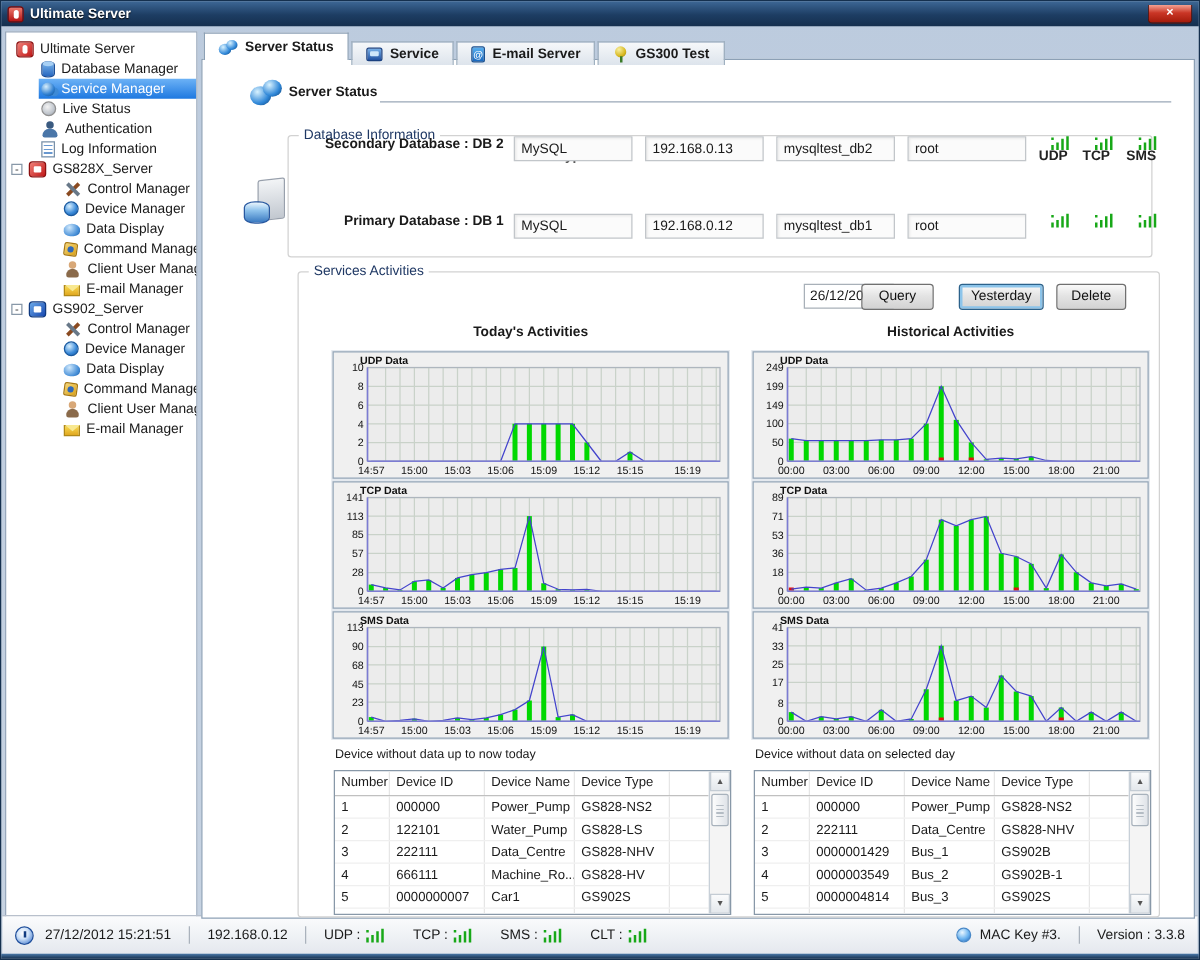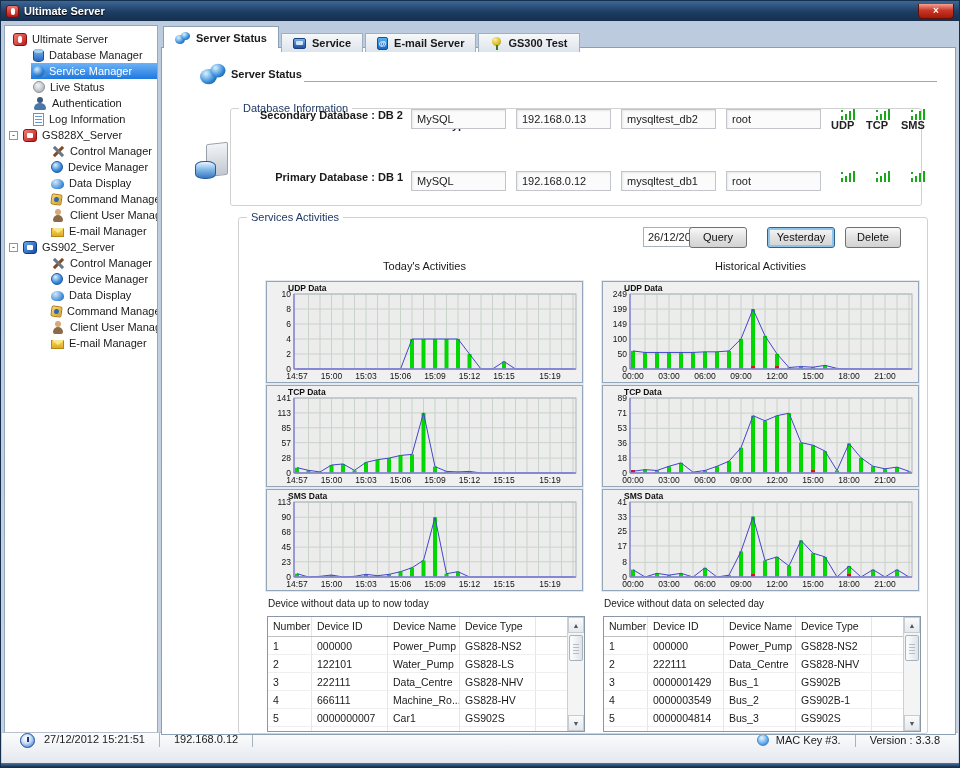--- a/index.html
+++ b/index.html
@@ -95,21 +95,21 @@
   .legend-item{display:flex;align-items:center;margin-right:38px}
   .swatch{width:14px;height:13px;margin-right:7px;border:1px solid rgba(0,0,0,.25)}
   .date-picker{position:absolute;top:9px;left:404px;width:72px;height:20px;border:1px solid #a8b0b8;background:#fff;display:flex;align-items:center;padding-left:4px}
   .cal-icon{width:11px;height:12px;background:#eceef0;border:1px solid #98a0a8;margin-left:4px;position:relative;flex:none}
   .cal-icon::after{content:"";position:absolute;inset:2px 1px 1px;background:repeating-linear-gradient(#aab2ba 0 1px,transparent 1px 3px)}
   .drop-arrow{width:0;height:0;border-left:3px solid transparent;border-right:3px solid transparent;border-top:4px solid #404040;margin-left:3px}
   .btn{position:absolute;top:9px;height:21px;background:linear-gradient(#f9f9f9,#e4e4e4 45%,#d2d2d2);border:1px solid #707070;border-radius:3px;font-size:11px;text-align:center;line-height:19px;color:#111}
   #btn-query{left:450px;width:58px}
   #btn-yesterday{left:528px;width:68px;border-color:#2c628b;box-shadow:inset 0 0 0 2px #8cc4ea}
   #btn-delete{left:606px;width:56px}
-  .col-title{position:absolute;top:42px;width:317px;text-align:center;font-weight:normal}
+  .col-title{position:absolute;top:42px;width:317px;text-align:center;font-weight:bold}
   #title-today{left:27px}
   #title-hist{left:363px}
   .chart-box{position:absolute;width:317px;height:102px;border:1px solid #93a5b8;background:#f0f0f0;box-shadow:0 0 0 1px #e4e9ef}
   #chart-today-udp{left:27px;top:63px}   #chart-hist-udp{left:363px;top:63px}
   #chart-today-tcp{left:27px;top:167px}  #chart-hist-tcp{left:363px;top:167px}
   #chart-today-sms{left:27px;top:271px}  #chart-hist-sms{left:363px;top:271px}
   .tbl-caption{position:absolute;top:380px;font-size:10px}
   #cap-today{left:29px} #cap-hist{left:365px}
   .dev-table{position:absolute;top:398px;width:318px;height:116px;border:1px solid #8898a8;background:#fff;overflow:hidden}
   #table-today{left:28px} #table-hist{left:364px}
@@ -118,21 +118,21 @@
   .t-row{display:flex;height:18px;border-bottom:1px solid #efefef;font-size:10.5px}
   .t-cell{padding-left:5px;line-height:18px;white-space:nowrap;overflow:hidden;border-right:1px solid #e6e6e6}
   .t-head .t-cell{line-height:19px}
   .c0{width:44px}.c1{width:76px}.c2{width:72px}.c3{width:76px}.cf{flex:1;border-right:none}
   .vscroll{position:absolute;right:0;top:0;bottom:0;width:17px;background:#f4f4f4;border-left:1px solid #c8d0d8}
   .sb-up,.sb-down{position:absolute;left:0;right:0;height:16px;background:linear-gradient(#fafbfc,#e4e8ec);border:1px solid #c4ccd4;text-align:center;font-size:7px;color:#555;line-height:15px}
   .sb-up{top:0}.sb-down{bottom:0}
   .sb-thumb{position:absolute;top:18px;left:1px;right:1px;height:26px;background:linear-gradient(90deg,#fdfdfd,#dfe3e8);border:1px solid #a8b2bc;border-radius:2px}
   .sb-thumb::after{content:"";position:absolute;left:3px;right:3px;top:8px;height:10px;background:repeating-linear-gradient(#b4bcc4 0 1px,transparent 1px 3px)}
   
-  .statusbar{position:absolute;left:1px;right:1px;bottom:4px;height:31px;background:linear-gradient(#fbfcfd,#e4e8ee);border-top:1px solid #b8c0cc;display:flex;align-items:flex-start;padding:0 18px;font-size:11px}
+  .statusbar{position:absolute;left:1px;right:1px;bottom:4px;height:31px;background:linear-gradient(#fbfcfd,#e4e8ee);border-top:1px solid #b8c0cc;display:flex;align-items:center;padding:0 10px;font-size:11px}
   .clock-icon{width:15px;height:15px;border-radius:50%;background:radial-gradient(circle at 40% 35%,#fff,#cfe2f8 40%,#2a68c8);border:1px solid #1c4c9a;position:relative;flex:none;margin-right:9px}
   .clock-icon::after{content:"";position:absolute;left:6px;top:3px;width:2px;height:5px;background:#123c80}
   .sb-sep{width:1px;height:14px;background:#aab2bc;margin:0 14px}
   .sig-item{display:flex;align-items:center;margin-right:22px}
   .sig-item .signal-icon{margin-left:5px}
   .sb-right{margin-left:auto;display:flex;align-items:center}
   .mac-orb-icon{width:12px;height:12px;border-radius:50%;background:radial-gradient(circle at 38% 30%,#eaf7ff,#6cb4f0 55%,#2668b8);border:1px solid #4888c8;margin-right:7px}
   .bottom-strip{position:absolute;left:0;right:0;bottom:0;height:4px;background:linear-gradient(#4a78a8,#16304e)}
 </style>
 </head>
@@ -847,20 +847,38 @@
         </div>
     </div>
   </div>
 
   <div class="statusbar">
     <span class="clock-icon"></span>
     <span>27/12/2012 15:21:51</span>
     <span class="sb-sep"></span>
     <span>192.168.0.12</span>
     <span class="sb-sep"></span>
+    <span id="status-signals" style="display:flex;align-items:center">
+        <span class="sig-item">
+          <span>UDP :</span>
+          <span class="signal-icon"></span>
+        </span>
+        <span class="sig-item">
+          <span>TCP :</span>
+          <span class="signal-icon"></span>
+        </span>
+        <span class="sig-item">
+          <span>SMS :</span>
+          <span class="signal-icon"></span>
+        </span>
+        <span class="sig-item">
+          <span>CLT :</span>
+          <span class="signal-icon"></span>
+        </span>
+      </span>
     <span class="sb-right">
       <span class="mac-orb-icon"></span>
       <span>MAC  Key  #3.</span>
       <span class="sb-sep"></span>
       <span>Version : 3.3.8</span>
     </span>
   </div>
   <div class="bottom-strip"></div>
 </div>
 

